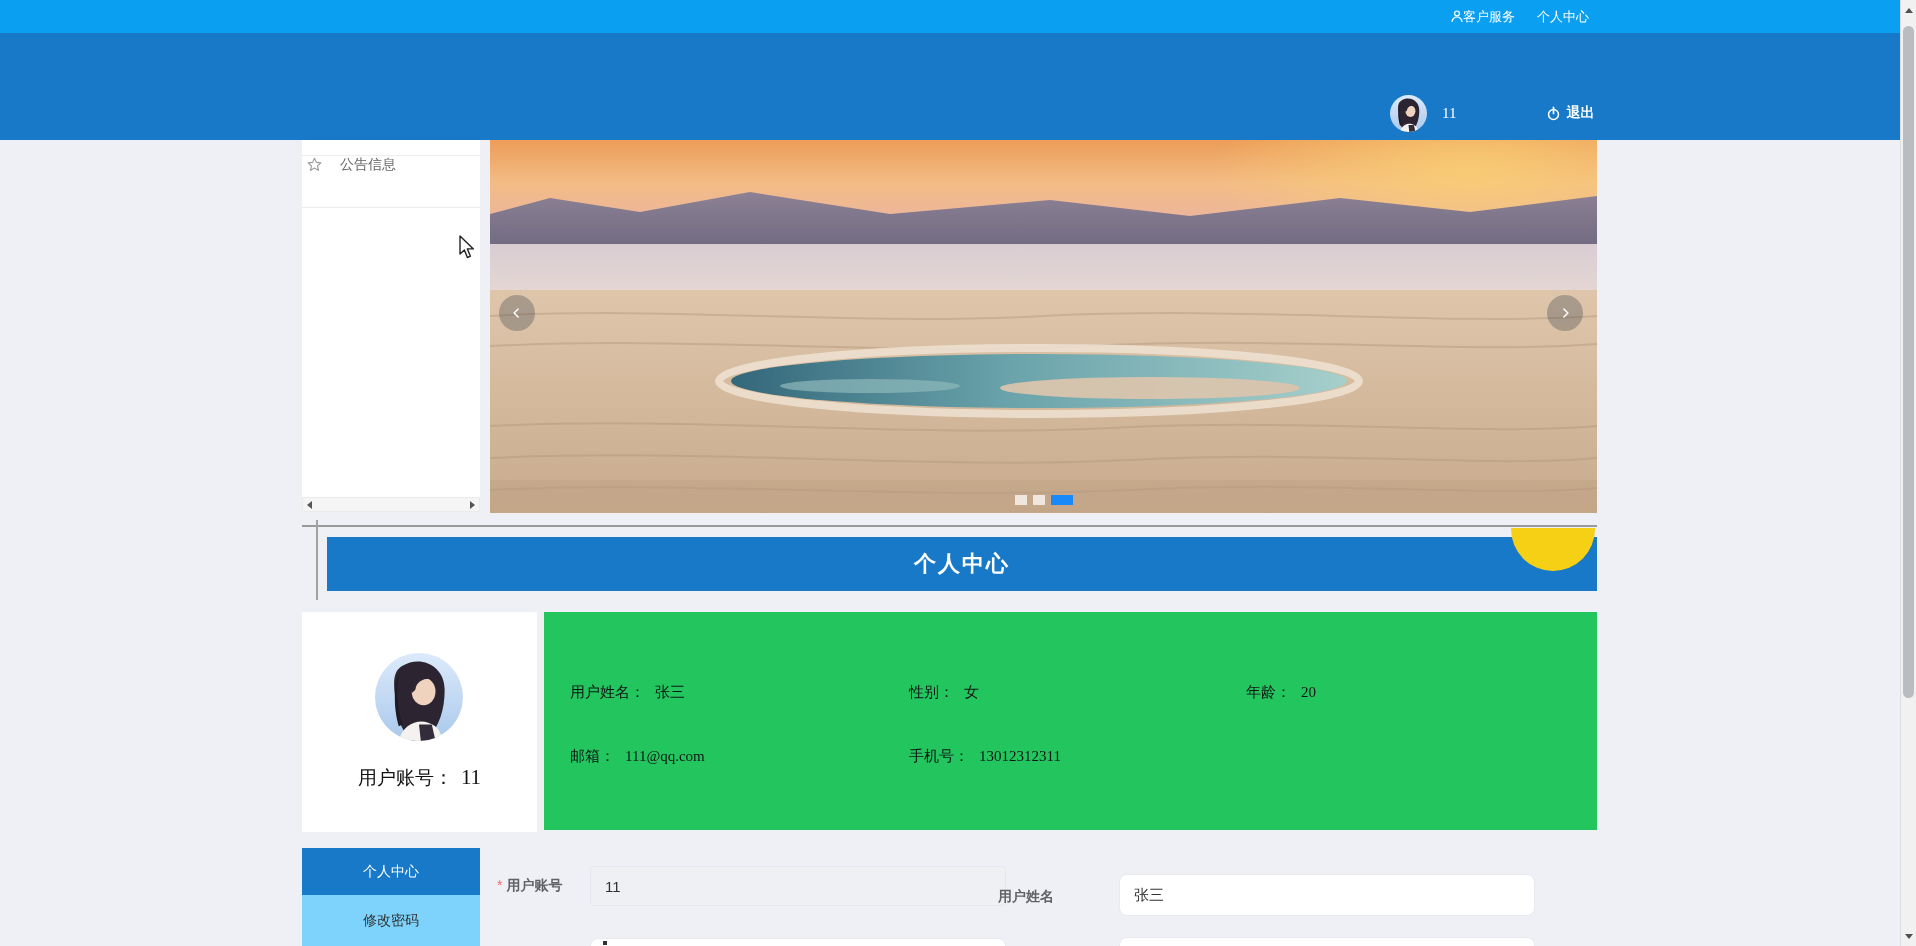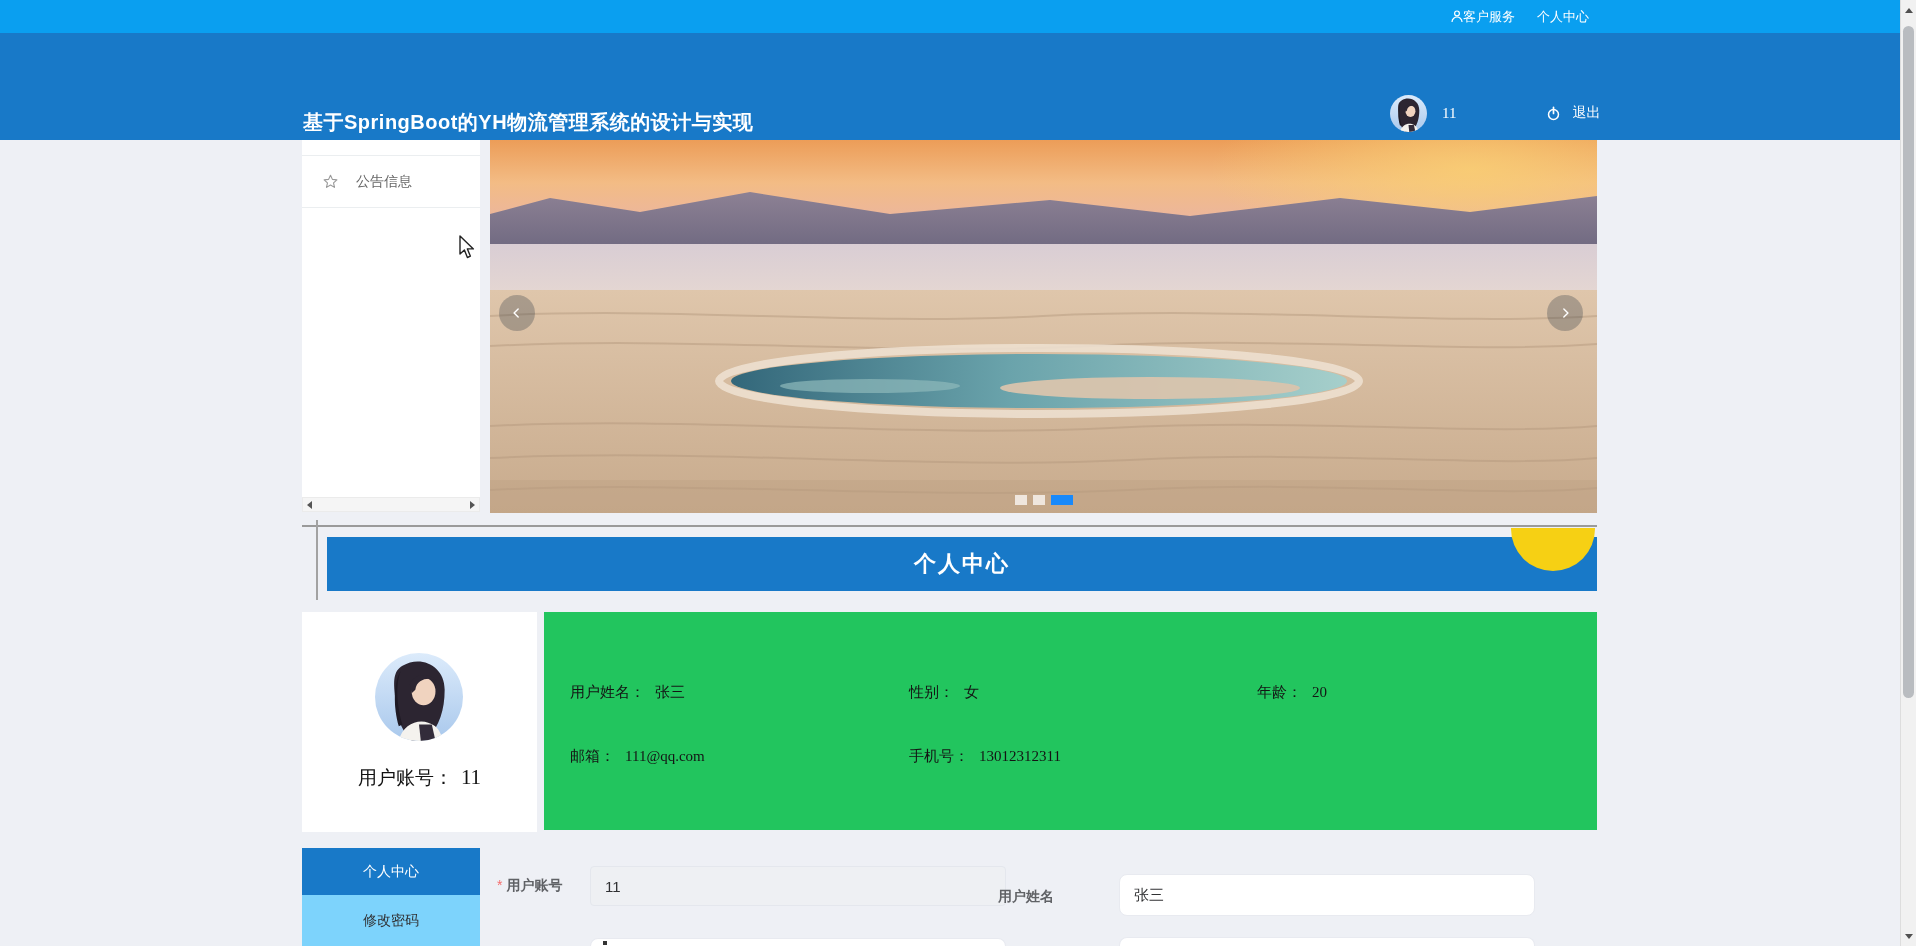--- a/index.html
+++ b/index.html
@@ -11,25 +11,25 @@
   .topbar { left:0; top:0; width:1900px; height:33px; background:#0a9ff0; }
   .topbar-links { position:absolute; right:311px; top:0; height:33px; display:flex; align-items:center; gap:22px; }
   .tb-link { display:flex; align-items:center; color:#ffffff; font-size:13px; cursor:pointer; }
 
   
   .header { left:0; top:33px; width:1900px; height:107px; background:#1879c8; }
   .app-title { position:absolute; left:303px; top:76px; color:#ffffff; font-size:20px; font-weight:bold; letter-spacing:0.5px; }
   .header-right { position:absolute; left:1390px; top:55px; height:50px; display:flex; align-items:center; }
   .header-avatar { width:37px; height:37px; border-radius:50%; overflow:hidden; flex:0 0 auto; }
   .header-username { color:#ffffff; font-size:15px; margin-left:15px; font-family:"Liberation Serif","DejaVu Serif",serif; }
-  .logout { display:flex; align-items:center; gap:11px; color:#ffffff; font-size:14px; font-weight:normal; margin-left:90px; cursor:pointer; }
+  .logout { display:flex; align-items:center; gap:5px; color:#ffffff; font-size:14px; font-weight:bold; margin-left:90px; cursor:pointer; }
 
   
   .side-panel { left:302px; top:140px; width:178px; height:357px; background:#ffffff; }
-  .side-row { position:absolute; left:0; top:15px; width:178px; height:53px; border-top:1px solid #ebeef0; border-bottom:1px solid #ebeef0; display:flex; align-items:center; padding-left:20px; gap:17px; cursor:pointer; background:#ffffff; }
+  .side-row { position:absolute; left:0; top:15px; width:178px; height:53px; border-top:1px solid #ebeef0; border-bottom:1px solid #ebeef0; display:flex; padding-left:4px; gap:17px; cursor:pointer; background:#ffffff; }
   .side-row span { color:#666666; font-size:14px; }
   .h-scroll { left:302px; top:497px; width:178px; height:15px; background:#f5f5f5; border:1px solid #ebebeb; display:flex; justify-content:space-between; align-items:center; padding:0 4px; }
   .tri { width:0; height:0; display:inline-block; }
   .tri-left  { border-top:4px solid transparent; border-bottom:4px solid transparent; border-right:5px solid #555555; }
   .tri-right { border-top:4px solid transparent; border-bottom:4px solid transparent; border-left:5px solid #555555; }
   .tri-up    { border-left:4px solid transparent; border-right:4px solid transparent; border-bottom:5px solid #505050; }
   .tri-down  { border-left:4px solid transparent; border-right:4px solid transparent; border-top:5px solid #505050; }
 
   
   .carousel { left:490px; top:140px; width:1107px; height:373px; overflow:hidden; }
@@ -107,21 +107,20 @@
         </svg>
       <span>客户服务</span>
     </span>
     <span class="tb-link">
       <span>个人中心</span>
     </span>
   </div>
 </div>
 
 <div class="abs header">
-  <div class="app-title">基于SpringBoot的YH物流管理系统的设计与实现</div>
   <div class="header-right">
     <span class="header-avatar">
       <svg width="37" height="37" viewBox="0 0 96 96">
           <use href="#avatar-art"></use>
         </svg>
     </span>
     <span class="header-username">11</span>
     <span class="logout">
       <svg width="15" height="15" viewBox="0 0 16 16">
           <circle cx="8" cy="9" r="5.3" fill="none" stroke="#ffffff" stroke-width="1.6"></circle>
@@ -235,21 +234,21 @@
   </div>
 </div>
 
 <div class="abs profile-detail">
   <div class="pd-item" style="left:26px; top:71px;">
     <span>用户姓名：</span><span class="val">张三</span>
   </div>
   <div class="pd-item" style="left:365px; top:71px;">
     <span>性别：</span><span class="val">女</span>
   </div>
-  <div class="pd-item" style="left:702px; top:71px;margin-left:11px;">
+  <div class="pd-item" style="left:702px; top:71px;">
     <span>年龄：</span><span class="val">20</span>
   </div>
   <div class="pd-item" style="left:26px; top:135px;">
     <span>邮箱：</span><span class="val">111@qq.com</span>
   </div>
   <div class="pd-item" style="left:365px; top:135px;">
     <span>手机号：</span><span class="val">13012312311</span>
   </div>
 </div>
 

